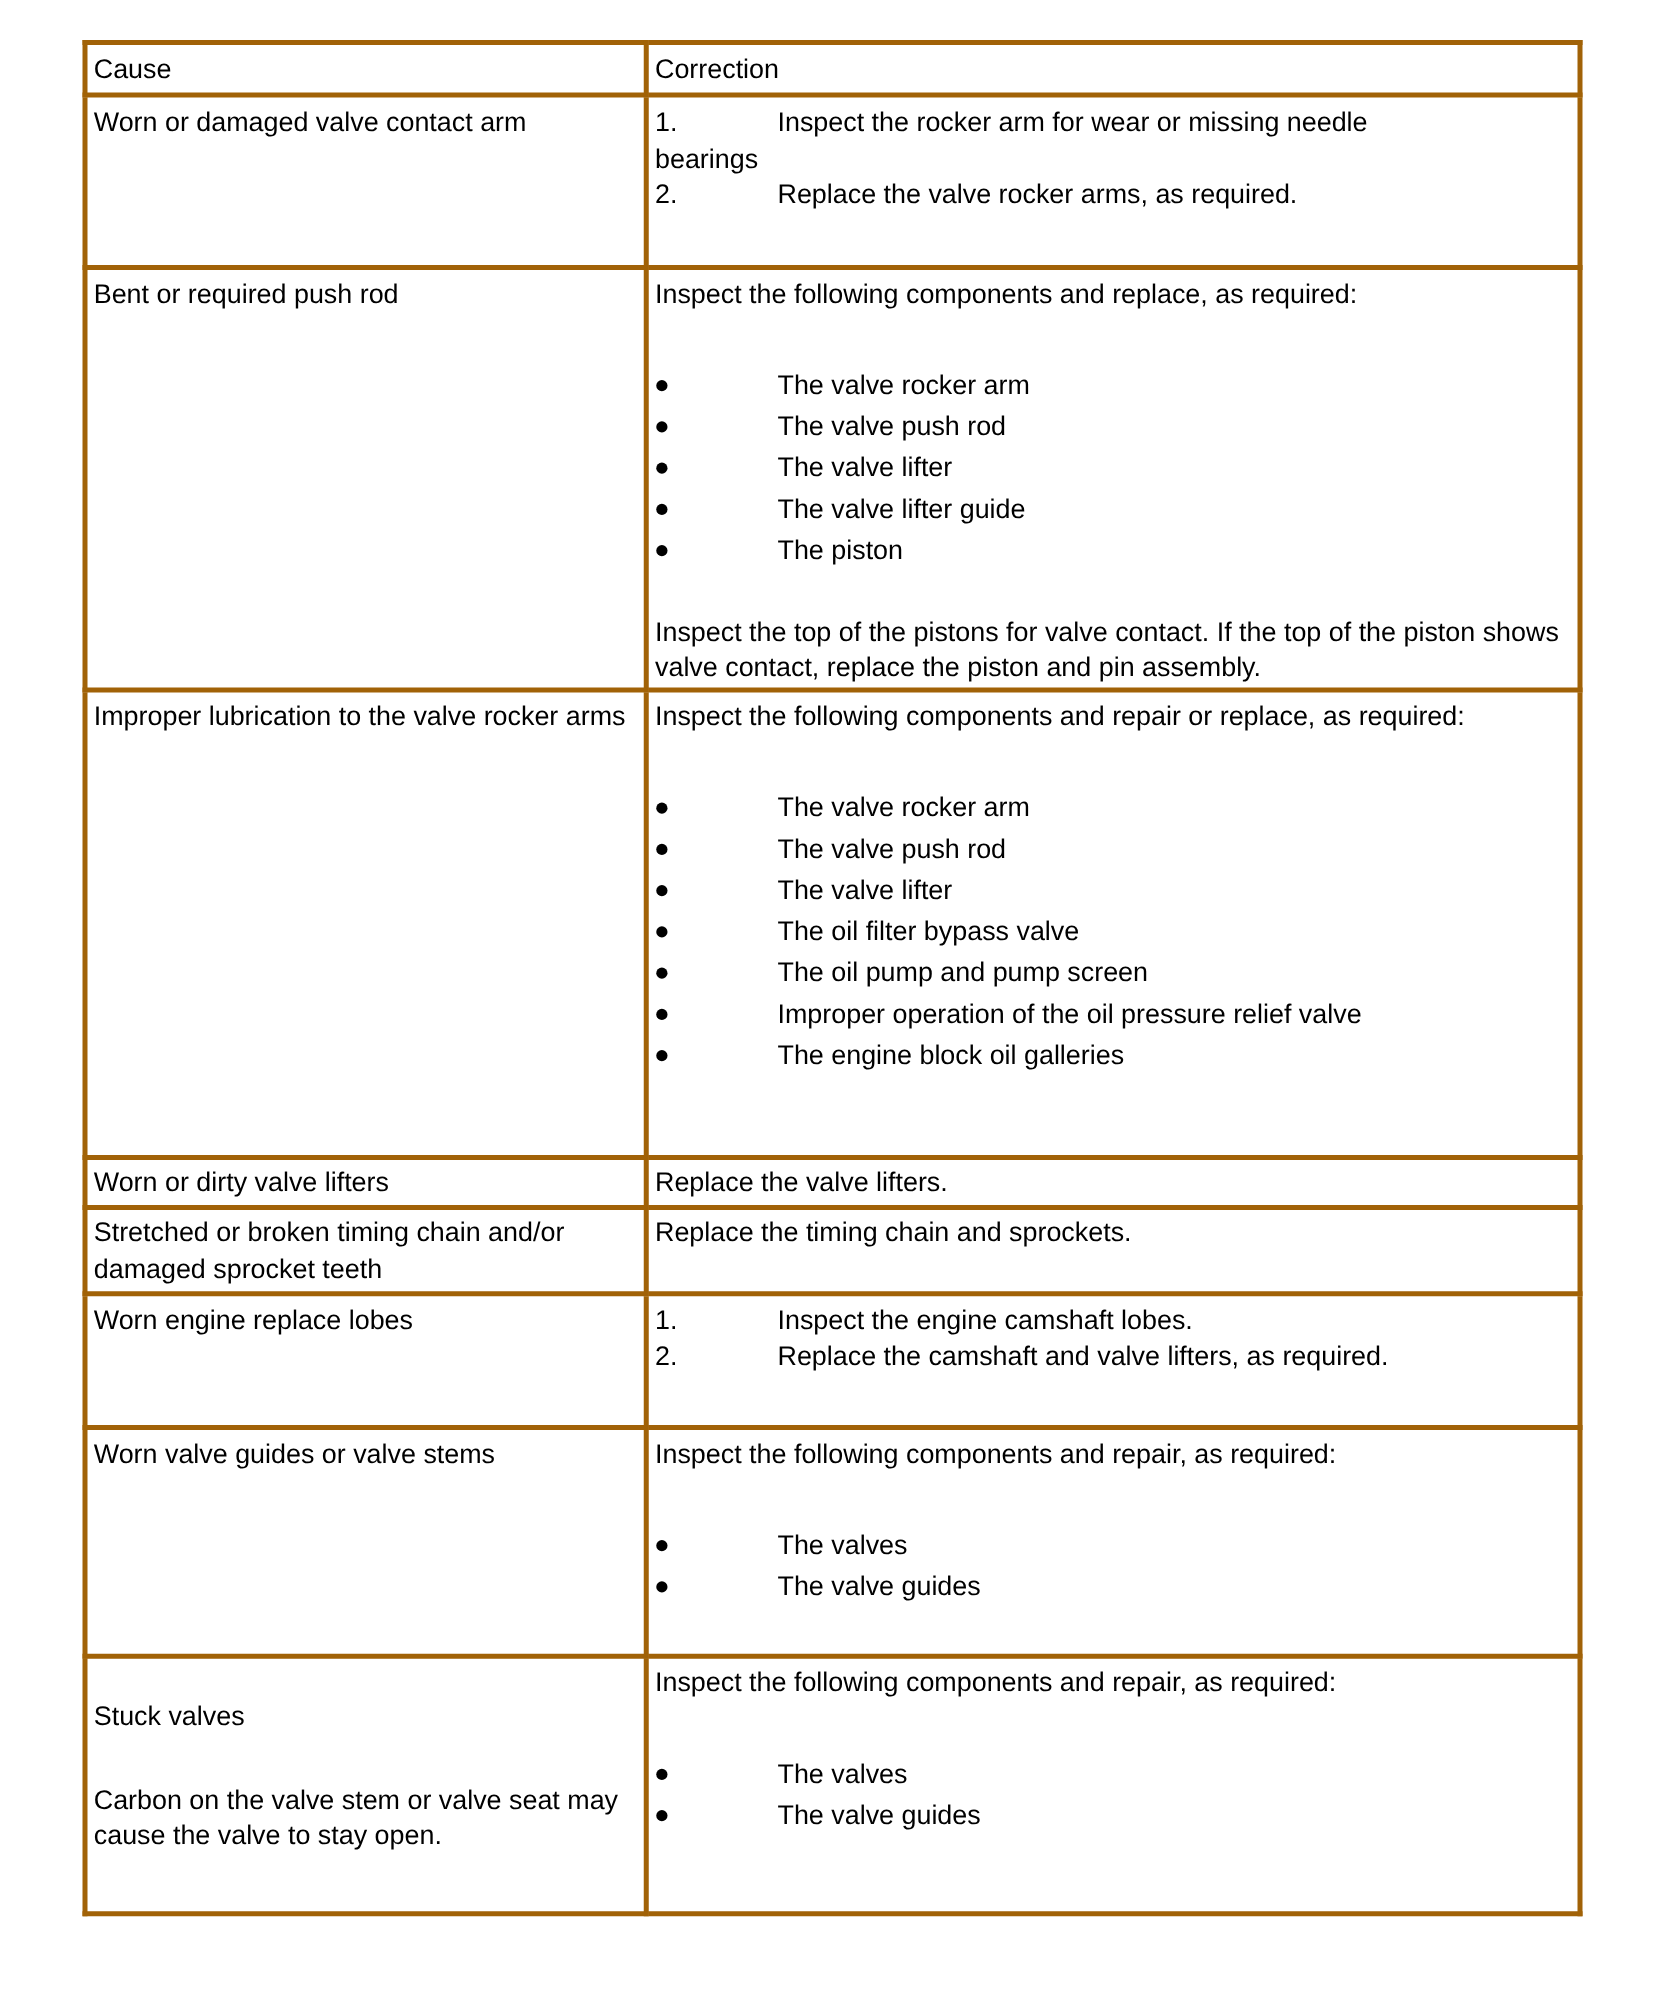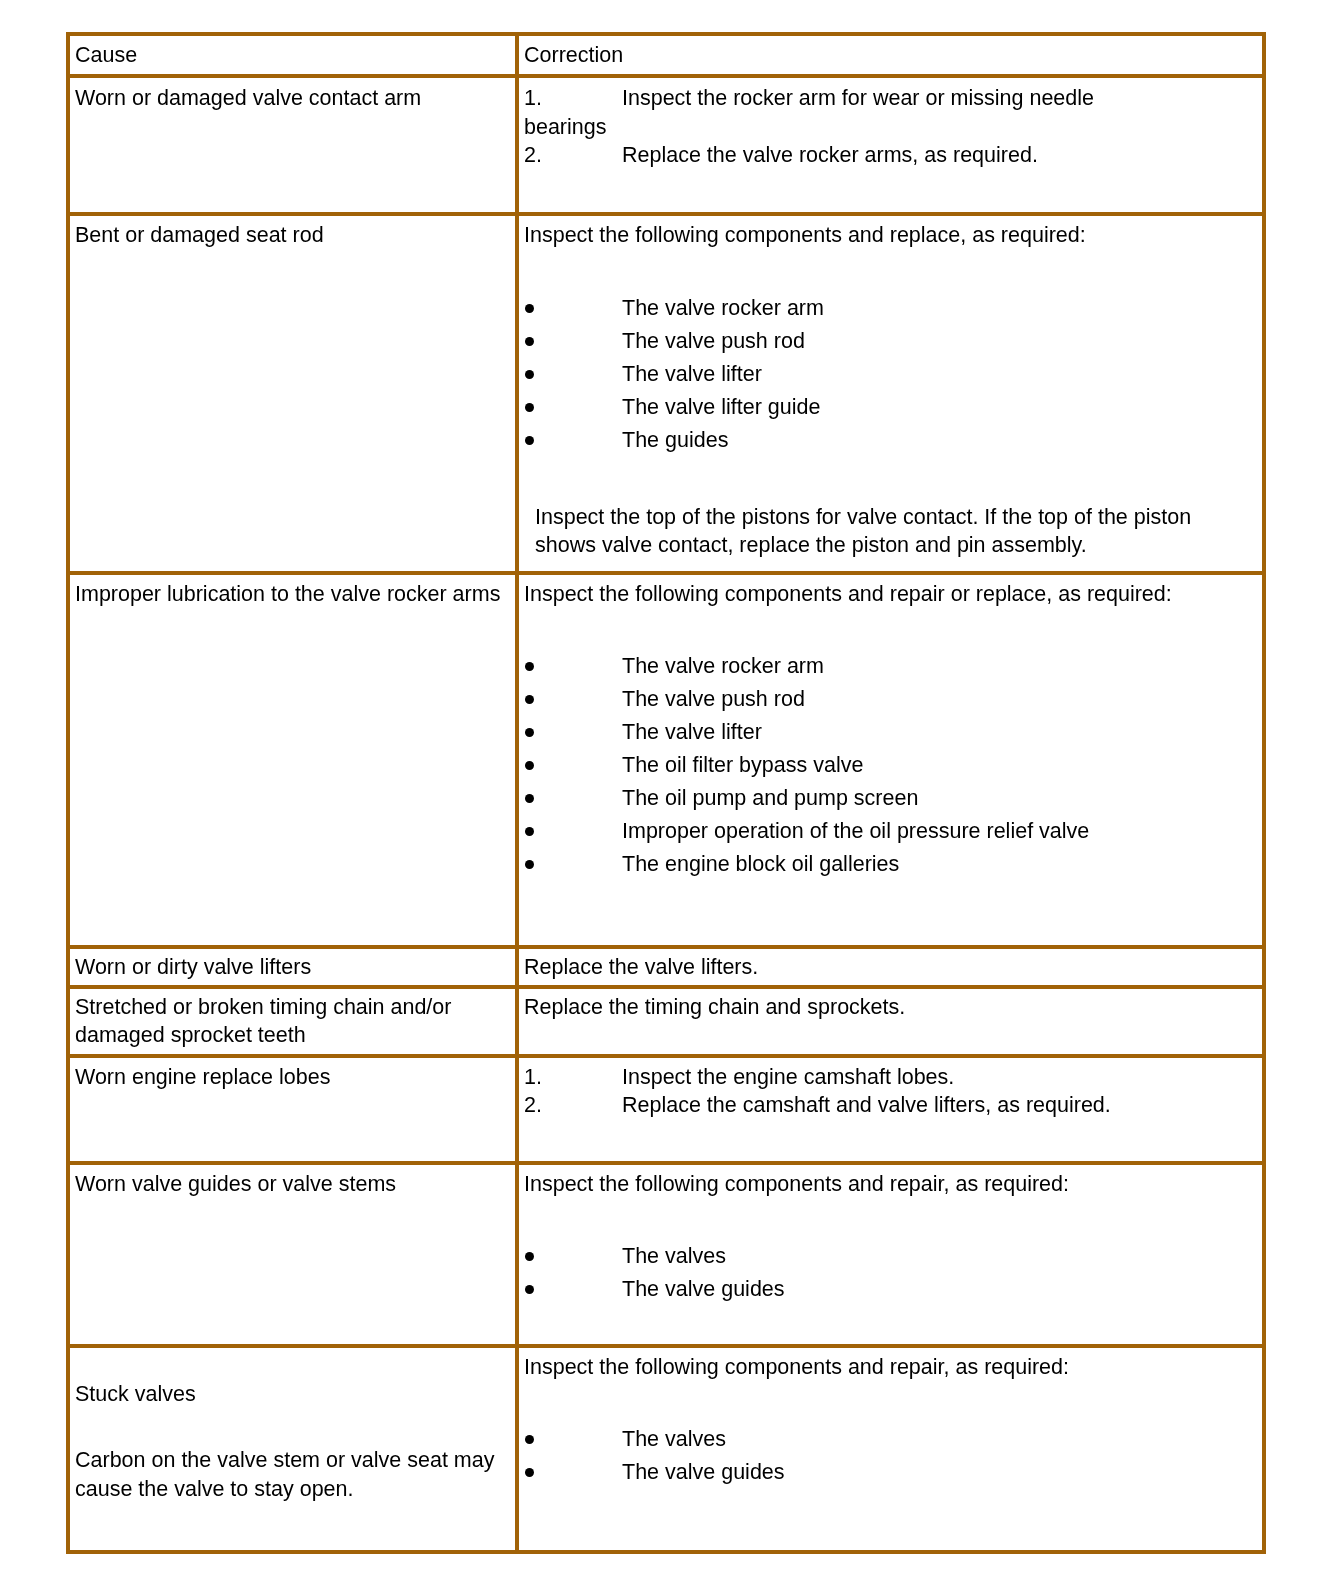--- a/index.html
+++ b/index.html
@@ -62,21 +62,21 @@
     .bullet-list li .dot {
       position: absolute;
       left: 1px;
       top: 12px;
       width: 9px;
       height: 9px;
       border-radius: 50%;
       background: #000000;
     }
     .gap-after-list { height: 35px; }
-    .note { margin: 11px; }
+    .note { margin: 0; }
 
     .stuck-title { margin-top: 27px; }
     .stuck-gap { height: 38px; }
     .stuck-note { margin: 0; }
   </style>
 </head>
 <body>
 
 <table class="diag-table">
   <colgroup>
@@ -97,30 +97,30 @@
         <span class="num">1.</span><span>Inspect the rocker arm for wear or missing needle</span>
       </div>
       <div>bearings</div>
       <div class="numbered-item">
         <span class="num">2.</span><span>Replace the valve rocker arms, as required.</span>
       </div>
     </td>
   </tr>
 
   <tr class="row-2">
-    <td>Bent or damaged seat rod</td>
+    <td>Bent or required push rod</td>
     <td>
       <p class="intro">Inspect the following components and replace, as required:</p>
       <div class="gap-after-intro"></div>
       <ul class="bullet-list">
         <li><span class="dot"></span><span>The valve rocker arm</span></li>
         <li><span class="dot"></span><span>The valve push rod</span></li>
         <li><span class="dot"></span><span>The valve lifter</span></li>
         <li><span class="dot"></span><span>The valve lifter guide</span></li>
-        <li><span class="dot"></span><span>The guides</span></li>
+        <li><span class="dot"></span><span>The piston</span></li>
       </ul>
       <div class="gap-after-list"></div>
       <p class="note">Inspect the top of the pistons for valve contact. If the top of the piston shows valve contact, replace the piston and pin assembly.</p>
     </td>
   </tr>
 
   <tr class="row-3">
     <td>Improper lubrication to the valve rocker arms</td>
     <td>
       <p class="intro">Inspect the following components and repair or replace, as required:</p>

